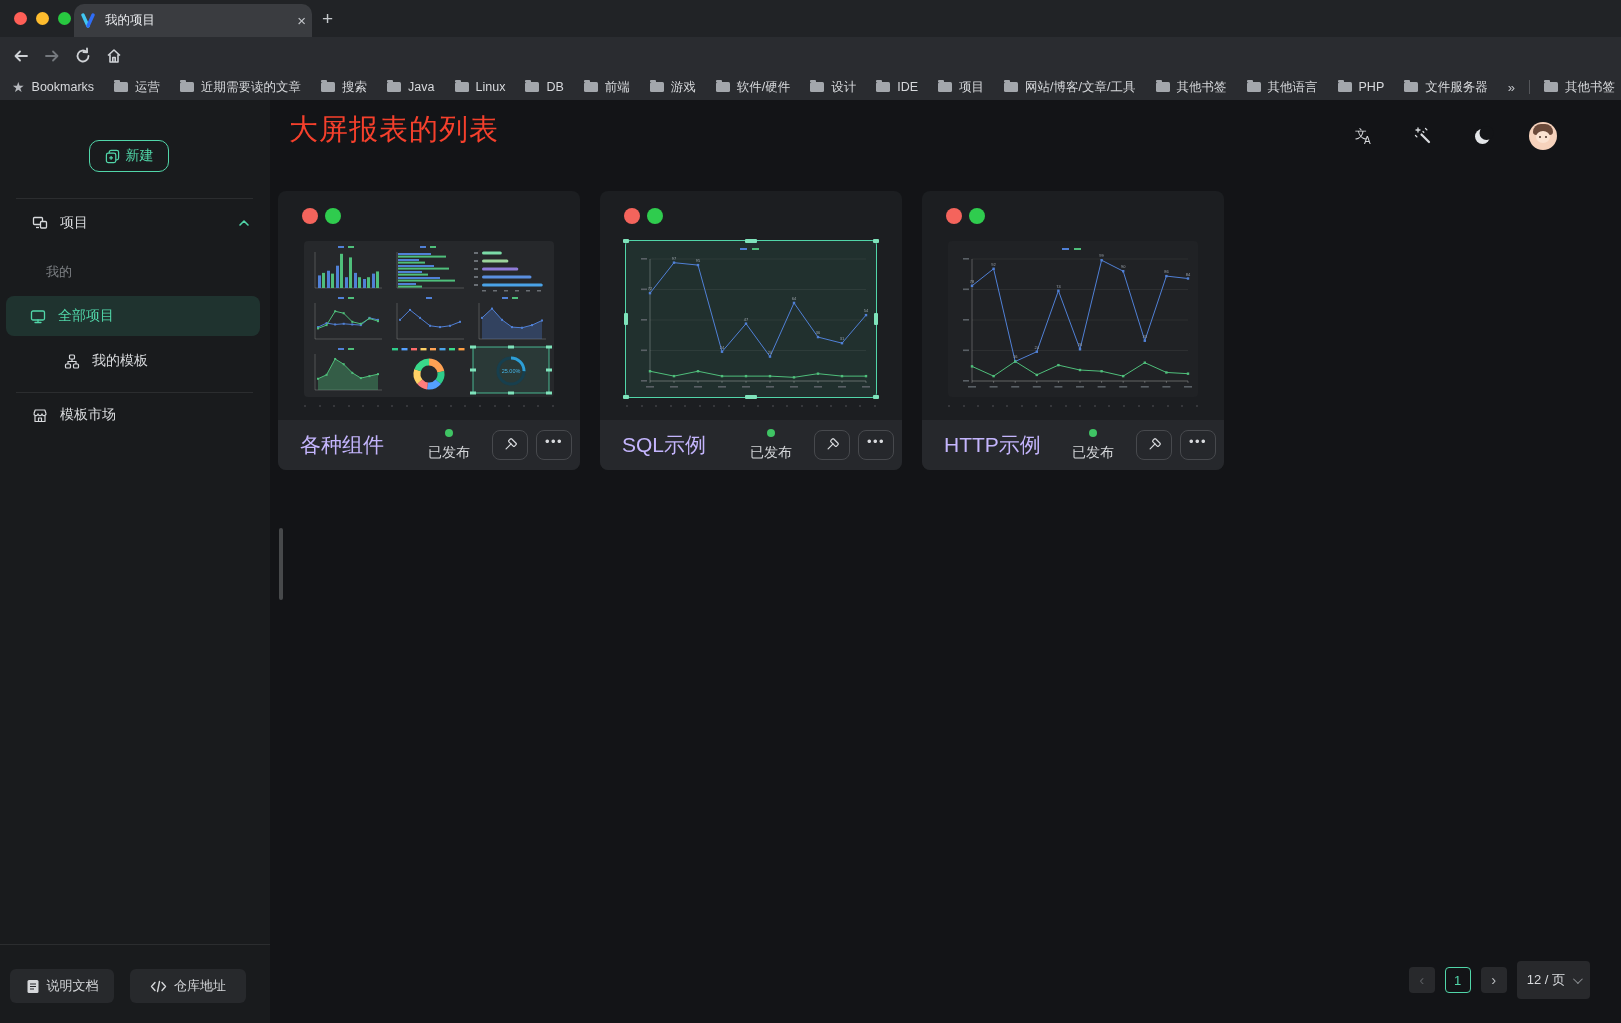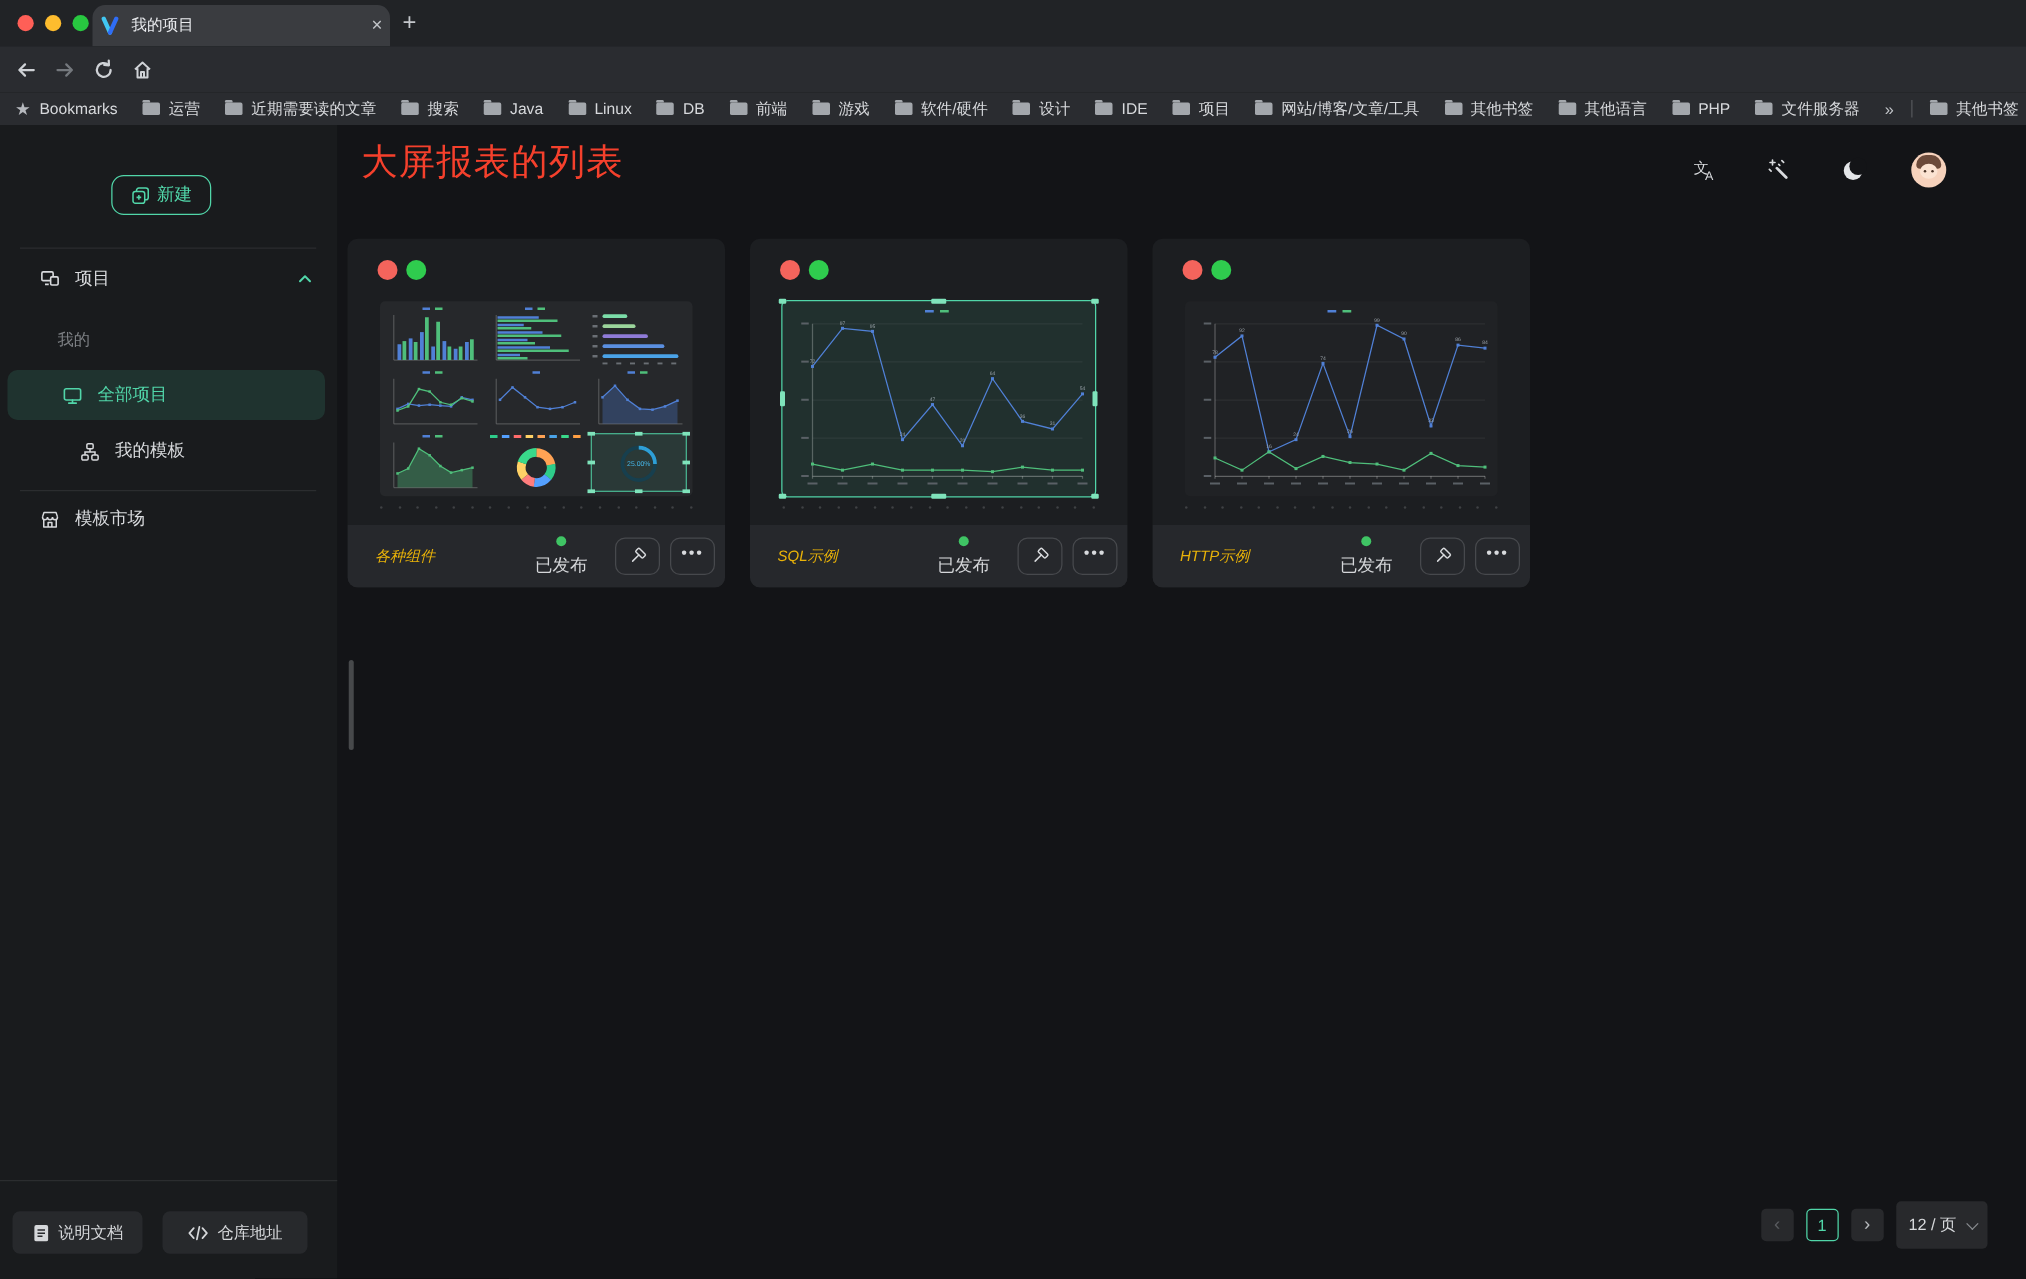--- a/index.html
+++ b/index.html
@@ -59,21 +59,21 @@
   .sidebar{position:absolute;left:0;top:0;bottom:0;width:270px;background:#191b1d;}
   .btn-new{position:absolute;left:89px;top:40px;width:80px;height:32px;border:1px solid #51d6a9;border-radius:10px;
     background:transparent;color:#51d6a9;font-size:14px;display:flex;align-items:center;justify-content:center;gap:6px;cursor:pointer;}
   .sb-div{position:absolute;left:16px;right:17px;height:1px;background:#2b2d2f;}
   .sb-row{position:absolute;left:0;width:270px;display:flex;align-items:center;font-size:14px;color:#d8dadd;}
   .sb-row svg{flex:0 0 16px;}
   .row-group{left:32px;width:220px;top:114px;gap:12px;}
   .row-group .chev{margin-left:auto;color:#51d6a9;}
   .row-mine{left:46px;top:163px;color:#7d8084;font-size:13px;}
   .row-active{left:6px;top:196px;width:254px;height:40px;background:rgba(81,214,169,0.13);border-radius:8px;
-    color:#51d6a9;padding-left:44px;gap:12px;}
+    color:#51d6a9;padding-left:24px;gap:12px;}
   .row-tpl{left:64px;top:252px;gap:12px;width:190px;}
   .row-market{left:32px;top:306px;gap:12px;width:220px;}
   .sb-footer{position:absolute;left:0;right:0;bottom:0;height:79px;border-top:1px solid #2b2d2f;}
   .sb-fbtn{position:absolute;top:24px;height:34px;background:#27292c;border:none;border-radius:6px;color:#d5d7da;
     font-size:13px;display:flex;align-items:center;justify-content:center;gap:7px;cursor:pointer;}
   .fbtn-doc{left:10px;width:104px;} .fbtn-repo{left:130px;width:116px;}
   .main{position:absolute;left:270px;top:0;right:0;bottom:0;background:#131417;}
   .page-title{position:absolute;left:19px;top:10px;font-size:29px;color:#f5402c;letter-spacing:1px;}
   .hdr-icons{position:absolute;right:64px;top:22px;display:flex;align-items:center;gap:32px;}
   .hicon{width:28px;height:28px;display:flex;align-items:center;justify-content:center;color:#d9dbde;cursor:pointer;}
@@ -87,21 +87,21 @@
   .dot{position:absolute;top:17px;width:16px;height:16px;border-radius:50%;}
   .dot.r{left:24px;background:#f4645c;} .dot.g{left:47px;background:#2fcc4e;}
   .thumb{position:absolute;left:26px;top:50px;width:250px;height:156px;border-radius:4px;background:#26282b;}
   .thumb.dark{background:#202225;}
   .thumb.selected{background:rgba(81,214,169,0.10);outline:1px solid #51d6a9;}
   .hnd{position:absolute;background:#7fe3bb;border-radius:1px;transform:translate(-50%,-50%);}
   .dots-row{position:absolute;left:26px;top:214px;width:250px;display:flex;justify-content:space-between;}
   .dots-row i{width:2px;height:2px;background:#3f4144;border-radius:50%;}
   .card-footer{position:absolute;left:0;right:0;bottom:0;height:50px;background:#26282c;
     display:flex;align-items:center;padding:0 8px 0 22px;}
-  .card-name{font-size:12px;color:#eab308;font-style:italic;}
+  .card-name{font-size:21px;color:#c4b5fd;}
   .status{margin-left:auto;display:flex;align-items:center;gap:7px;margin-right:14px;flex-direction:column;}
   .status-dot{width:8px;height:8px;border-radius:50%;background:#3fc464;}
   .status-text{font-size:14px;color:#d4d6d9;}
   .icon-btn{width:36px;height:30px;border:1px solid #47494d;border-radius:8px;background:transparent;color:#d8dadd;
     display:flex;align-items:center;justify-content:center;cursor:pointer;margin-left:8px;padding:0;}
   .more-dots{letter-spacing:1.5px;font-size:13px;color:#d8dadd;line-height:0;padding-bottom:6px;}
   .scroll-thumb{position:absolute;left:9px;top:428px;width:4px;height:72px;background:#47494b;border-radius:2px;}
   
   .pagination{position:absolute;right:31px;bottom:24px;display:flex;align-items:center;gap:10px;}
   .pg-btn{width:26px;height:26px;border-radius:4px;background:#28292c;border:none;color:#b9bcbf;

